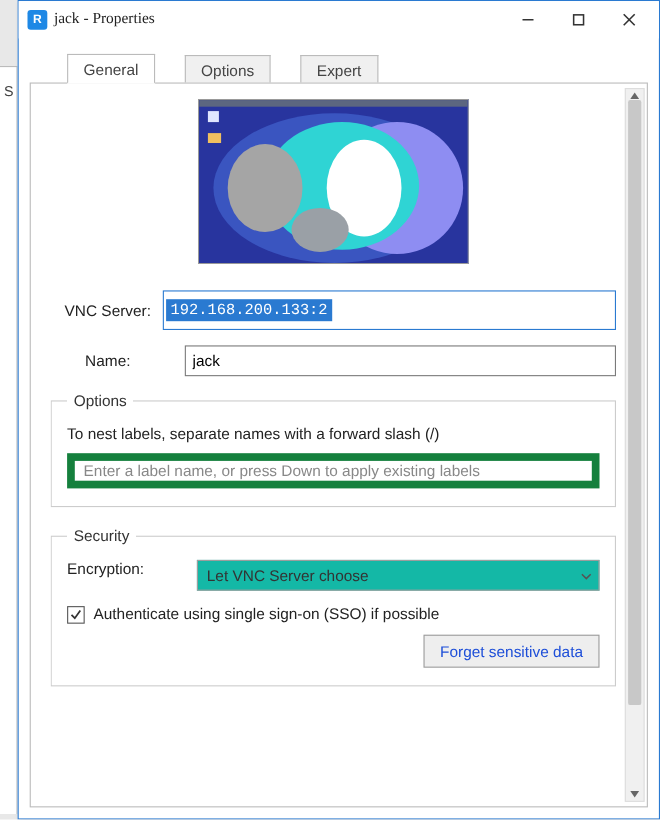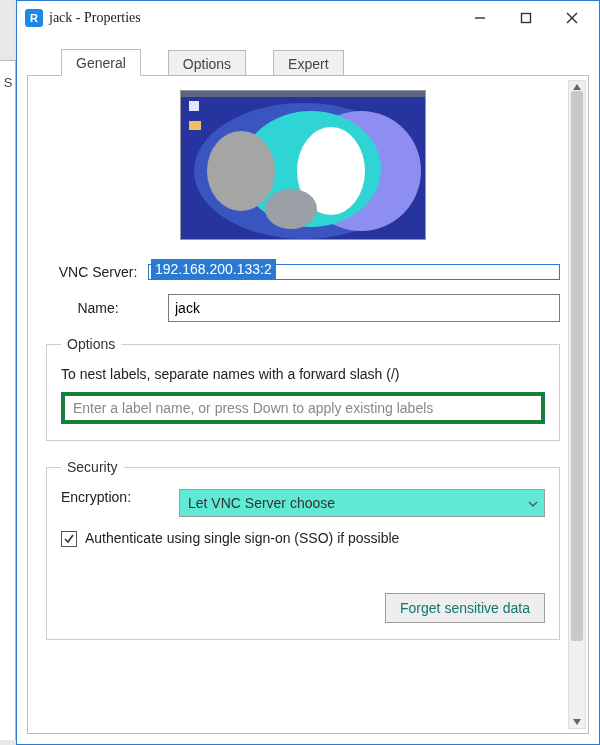--- a/index.html
+++ b/index.html
@@ -62,50 +62,50 @@
   
   .preview-wrap { display:flex; justify-content:center; margin-bottom:24px; }
   .preview { width:246px; height:150px; border:1px solid #999; background:#253a9a; position:relative; overflow:hidden; }
 
   
   .row { display:flex; align-items:center; margin-bottom:14px; }
   .row .label { width:102px; padding-left:2px;text-align:center; }
   .row input.text {
     flex:1; height:28px; border:1px solid #7a7a7a; padding:0 6px; font:inherit;margin-left:20px;
   }
-  .sel-wrap { flex:1; height:16px; border:1px solid #2a7ad1; display:flex; align-items:flex-end; padding:0 2px; }
+  .sel-wrap { flex:1; height:36px; border:1px solid #2a7ad1; display:flex; align-items:center; padding:0 2px;font-family:Liberation Mono, monospace; }
   .sel-text { background:#2a7ad1; color:#fff; padding:2px 4px; font:inherit; }
 
   fieldset {
     border:1px solid #ccc; margin:0 0 18px 0; padding:14px 14px 16px 14px;
   }
   legend { padding:0 6px; color:#333; }
 
   .hint { margin:0 0 10px 0; }
   input.label-input {
-    width:100%; height:32px; border:4px solid #15803d; padding:0 8px; font:inherit; color:#222;
+    width:100%; height:32px; border:7px solid #15803d; padding:0 8px; font:inherit; color:#222;
   }
   input.label-input::placeholder { color:#888; }
 
   .sec-row { display:flex; margin-bottom:12px; }
   .sec-row .seclabel { width:118px; }
   .dropdown {
-    flex:1; height:28px; border:1px solid #9d9d9d; background:#5eead4; position:relative;
+    flex:1; height:28px; border:1px solid #9d9d9d; background:#14b8a6; position:relative;
     display:flex; align-items:center; padding:0 8px; color:#333;
   }
   .dropdown .chev { position:absolute; right:6px; top:50%; transform:translateY(-50%); color:#555; }
 
   .chk-row { display:flex; align-items:flex-end; margin-bottom:8px; }
   .chkbox { width:16px; height:16px; border:1px solid #555; margin-right:8px; flex:0 0 16px; display:flex; align-items:center; justify-content:center; margin-top:2px; }
   .chkbox svg { display:block; }
   .chk-label { flex:1; line-height:1.3; }
 
   .btn-row { display:flex; justify-content:flex-end; margin-top:10px; }
   button.forget {
-    background:#eeeeee; border:1px solid #9d9d9d; padding:6px 14px; font:inherit; color:#0f766e;margin-top:36px;
+    background:#eeeeee; border:1px solid #9d9d9d; padding:6px 14px; font:inherit; color:#1d4ed8;
   }
 </style>
 </head>
 <body>
 
 <div class="left-strip"></div>
 
 <div class="window">
 
   <div class="titlebar">

